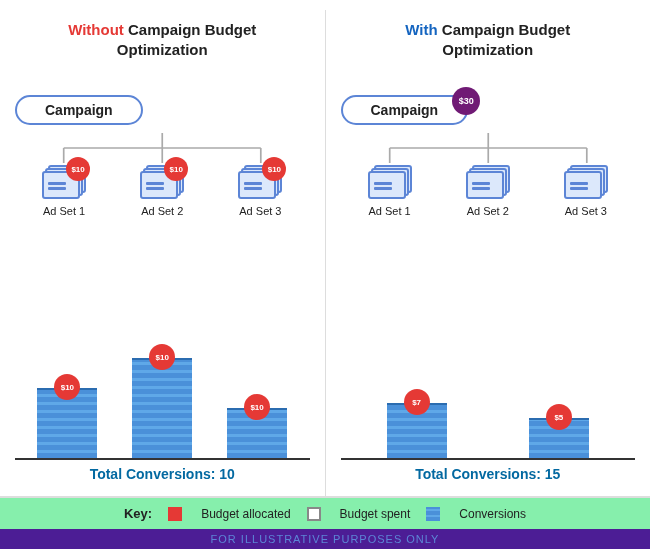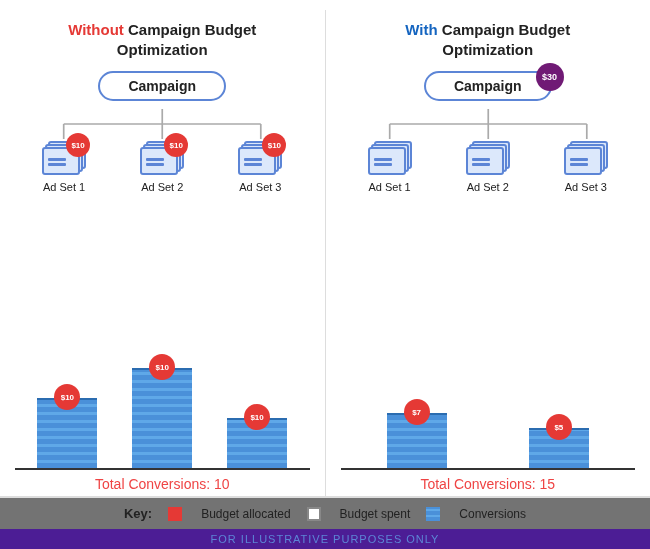--- a/index.html
+++ b/index.html
@@ -23,21 +23,21 @@
       display: flex;
       flex: 1;
       border-bottom: 1px solid #ddd;
     }
 
     .panel {
       flex: 1;
       display: flex;
       flex-direction: column;
       align-items: center;
-      padding: 10px 15px 0 15px;
+      padding: 10px 15px 10px 15px;
       position: relative;
     }
 
     .panel-left {
       border-right: 1px solid #ddd;
     }
 
     .panel-title {
       font-size: 15px;
       font-weight: bold;
@@ -54,23 +54,24 @@
 
     .panel-title .highlight-blue {
       color: #1565c0;
       font-weight: bold;
     }
 
     
     .campaign-area {
       display: flex;
       flex-direction: column;
-      align-items: center;
+      align-items: flex-start;
       width: 100%;
       margin-bottom: 8px;
+      margin-top: 24px;
     }
 
     .campaign-box {
       border: 2px solid #5c85d6;
       border-radius: 20px;
       padding: 5px 28px;
       font-size: 14px;
       font-weight: bold;
       color: #222;
       position: relative;
@@ -237,34 +238,34 @@
         #4a90d9 5px,
         #5fa8e8 5px,
         #5fa8e8 8px
       );
       border-top: 2px solid #2b6cb0;
       position: relative;
     }
 
     .total-conversions {
       font-size: 14px;
-      font-weight: normal;
-      color: #ef4444;
+      font-weight: bold;
+      color: #0369a1;
       margin-top: 6px;
       text-align: center;
     }
 
     
     .legend-area {
       display: flex;
       align-items: center;
       justify-content: center;
       padding: 8px 10px;
       gap: 16px;
-      background: #737373;
+      background: #86efac;
       border-top: 1px solid #ddd;
     }
 
     .legend-label {
       font-size: 13px;
       font-weight: bold;
       color: #222;
     }
 
     .legend-item {

